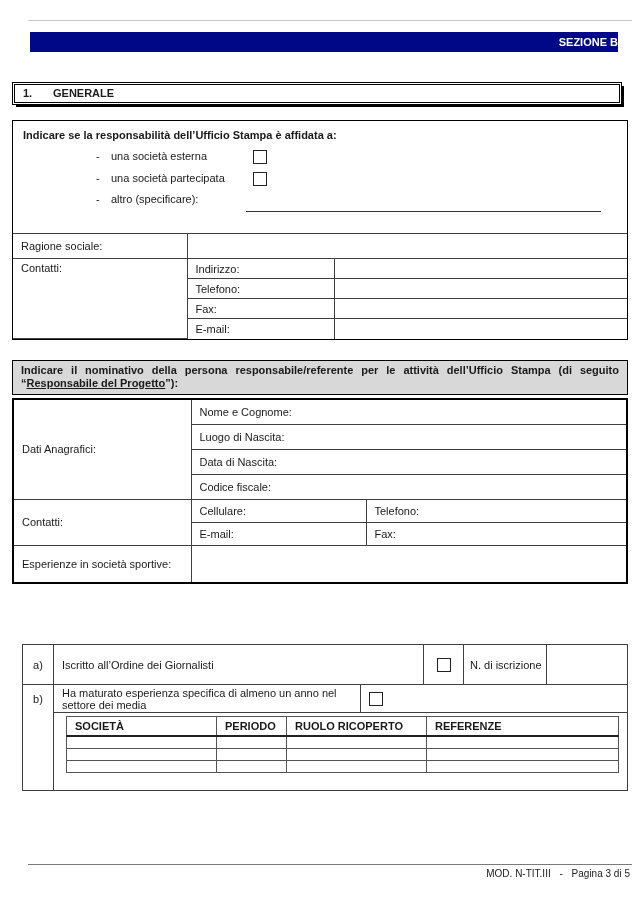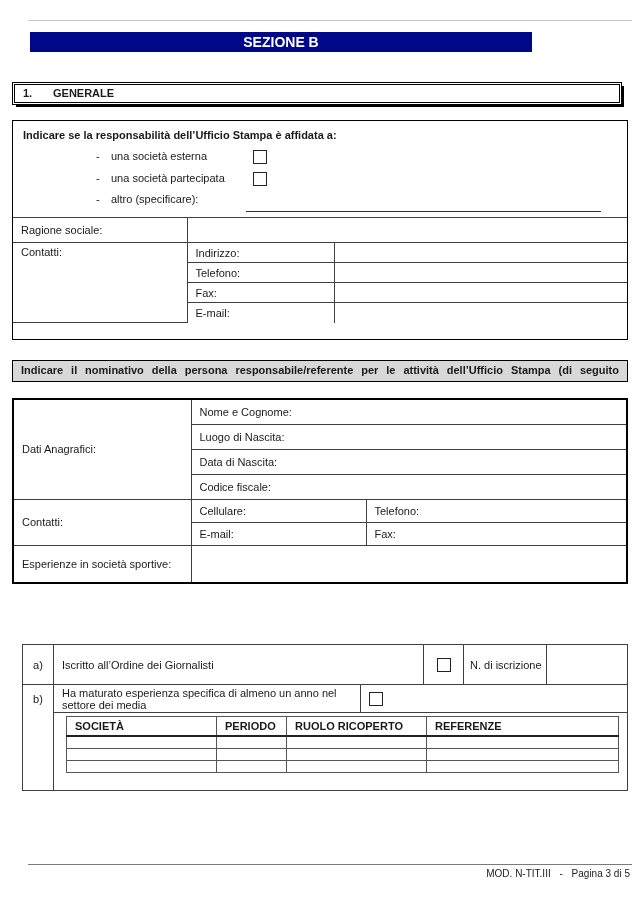--- a/index.html
+++ b/index.html
@@ -5,23 +5,23 @@
   html,body { margin:0; padding:0; background:#fff; }
   .page {
     position:relative; width:640px; height:906px; background:#fff;
     font-family:"Liberation Sans","DejaVu Sans",sans-serif;
     color:#1a1a1a; font-size:11px; overflow:hidden;
   }
   .top-rule { position:absolute; top:20px; left:28px; width:604px; border-top:1px solid #c9c9c9; }
 
   
   .banner {
-    position:absolute; top:32px; left:30px; width:502px; height:20px;
-    background:#000887; color:#fff; font-weight:bold; text-align:center;
-    line-height:20px; font-size:14px;
+    position:absolute; top:32px; left:30px; width:588px; height:20px;
+    background:#000887; color:#fff; font-weight:bold; text-align:right;
+    line-height:20px; font-size:11px;
   }
 
   
   .generale {
     position:absolute; top:82px; left:12px; width:606px;
     border:1px solid #000; padding:1px; background:#fff;
     box-shadow:3px 3px 0 -1px #000;
   }
   .generale-inner { border:1px solid #000; padding:2px 8px 3px 8px; display:flex; font-weight:bold; }
   .generale-num { width:30px; }
@@ -38,21 +38,21 @@
   .checkbox {
     display:inline-block; width:12px; height:12px; border:1px solid #222;
     background:#fff; vertical-align:middle;
   }
   .opt .checkbox { position:absolute; left:240px; top:0; }
   .altro-line { position:absolute; top:90px; left:233px; width:355px; border-bottom:1px solid #333; }
 
   table { border-collapse:collapse; table-layout:fixed; }
   td { padding:0 0 0 8px; vertical-align:middle; overflow:hidden; }
 
-  .t1 { position:absolute; bottom:16px; left:0; width:614px; }
+  .t1 { position:absolute; bottom:0; left:0; width:614px; }
   .t1 td { border:1px solid #404040; }
   .t1 td:first-child { border-left:none; }
   .t1 td:last-child { border-right:none; }
   .t1 tr:last-child td { border-bottom:none; }
 
   
   .sec2-head {
     position:absolute; top:360px; left:12px; width:598px;
     border:1px solid #000; background:#d8d8d8; padding:3px 8px 4px 8px;
     font-weight:bold; line-height:13px;
@@ -149,20 +149,21 @@
       <tr style="height:20px;">
         <td>E-mail:</td>
         <td></td>
       </tr>
     </tbody>
       </table>
   </div>
 
   <div class="sec2-head">
     <div class="jline">Indicare il nominativo della persona responsabile/referente per le attività dell’Ufficio Stampa (di seguito</div>
+    <div><span>“</span><span class="ul">Responsabile del Progetto</span><span>”):</span></div>
   </div>
 
   <table class="t2">
     <colgroup>
         <col style="width:178px">
         <col style="width:175px">
         <col>
       </colgroup>
     <tbody>
         <tr style="height:25px;">

